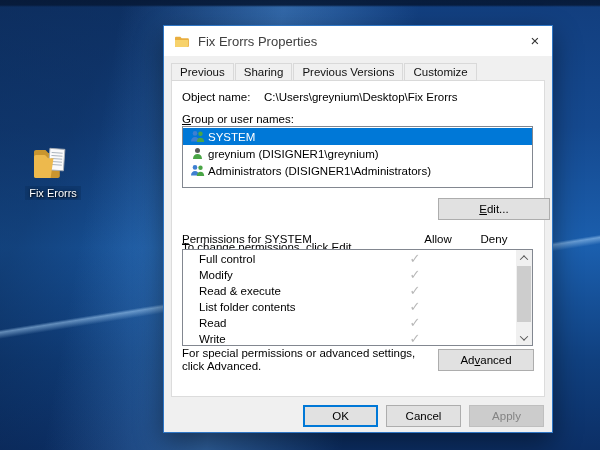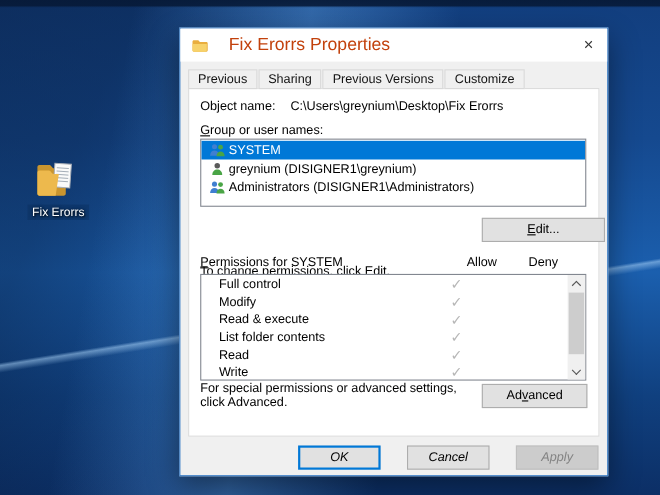--- a/index.html
+++ b/index.html
@@ -34,21 +34,21 @@
     position:absolute; left:163px; top:25px; width:390px; height:408px;
     background:#f0f0f0; border:1px solid #2f76c4;
     box-shadow:0 10px 26px rgba(0,0,0,0.45);
     font-size:11.5px; color:#000;
   }
   .titlebar {
     position:absolute; top:0; left:0; right:0; height:30px; background:#ffffff;
     display:flex; align-items:center;
   }
   .titlebar .app-icon { width:15px; height:13px; margin-left:10px; }
-  .titlebar .title { margin-left:19px; font-size:16px; color:#c2410c; }
+  .titlebar .title { margin-left:9px; font-size:13px; color:#404040; }
   .close-btn {
     position:absolute; right:0; top:0; width:34px; height:29px;
     display:flex; align-items:center; justify-content:center;
     font-size:15px; color:#333;
   }
 
   
   .tabs {
     position:absolute; top:34px; left:7px; right:7px; height:21px;
     display:flex; align-items:flex-end; z-index:2;
@@ -115,21 +115,21 @@
   .chev.up { transform:rotate(45deg) translate(1px,1px); }
   .chev.down { transform:rotate(225deg) translate(1px,1px); }
   .sb-thumb { position:absolute; left:1px; right:1px; top:16px; height:56px; background:#cdcdcd; }
 
   .adv-hint { position:absolute; top:266px; left:10px; width:250px; line-height:13px; }
   .adv-btn { position:absolute; top:268px; left:266px; width:96px; height:22px; }
 
   
   .footer {
     position:absolute; left:0; right:8px; bottom:5px; height:22px;
-    display:flex; justify-content:flex-end; gap:24px;font-style:italic;
+    display:flex; justify-content:flex-end; gap:8px;
   }
   .footer .btn { width:75px; height:22px; }
   .btn-ok { border:2px solid #0078d7; background:#e1e1e1; }
   .btn-apply { background:#cccccc; border:1px solid #bfbfbf; color:#838383; }
 </style>
 </head>
 <body>
 
 <div class="screen">
 

